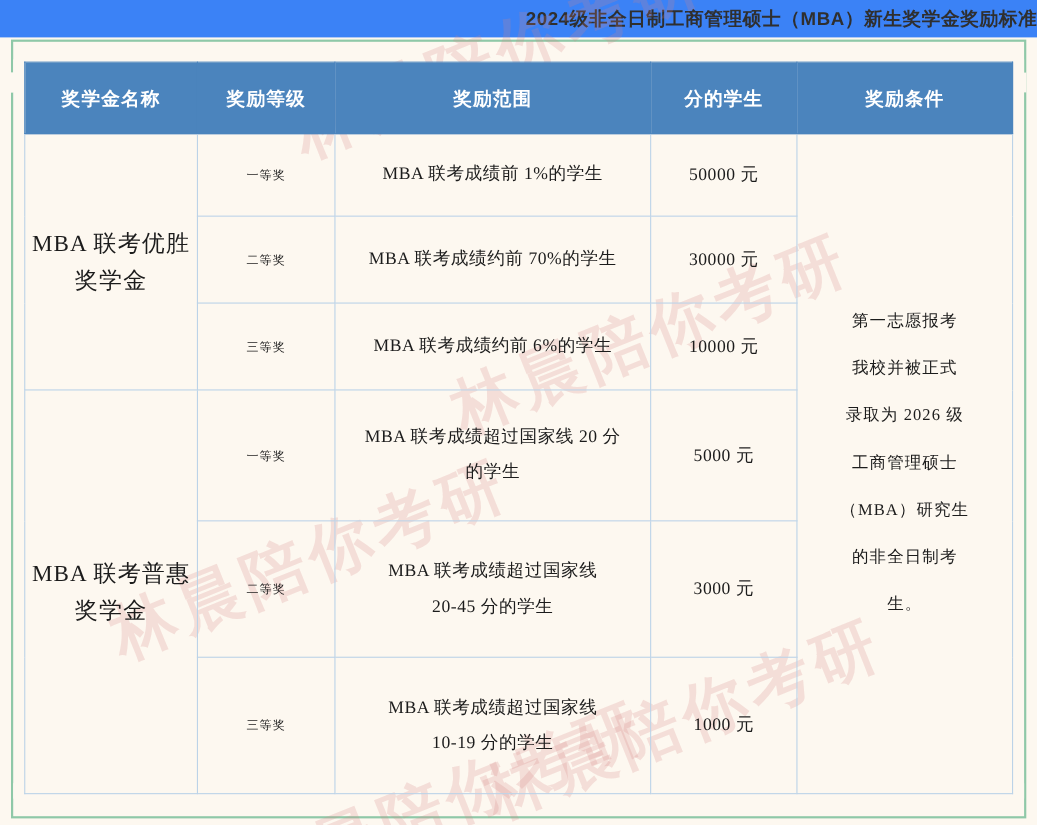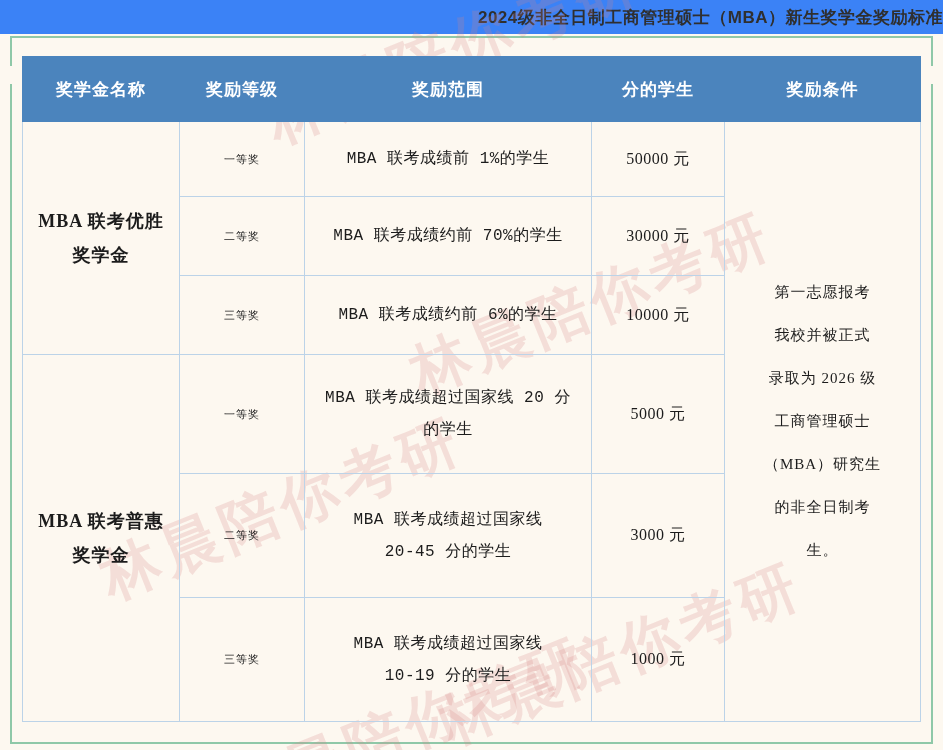--- a/index.html
+++ b/index.html
@@ -83,35 +83,33 @@
     background: #4b84bd;
     color: #ffffff;
     font-family: "Liberation Sans", "DejaVu Sans", sans-serif;
     font-weight: bold;
     font-size: 17px;
     height: 62px;
     border: 1px solid #4b84bd;
     letter-spacing: 1px;
   }
   td.name-cell {
-    font-size: 18px;
+    font-size: 21px;
     line-height: 34px;
     letter-spacing: 1px;
-    font-weight: bold;
   }
   td.level-cell {
     font-size: 11px;
     letter-spacing: 1px;
   }
   td.scope-cell {
     font-size: 16px;
     line-height: 32px;
     letter-spacing: 0.5px;
     padding: 4px 0;
-    font-family: Liberation Mono, monospace;
   }
   td.amount-cell {
     font-size: 16px;
     letter-spacing: 0.5px;
   }
   td.cond-cell {
     font-size: 15px;
     line-height: 43px;
     letter-spacing: 1px;
     padding: 0 22px;

